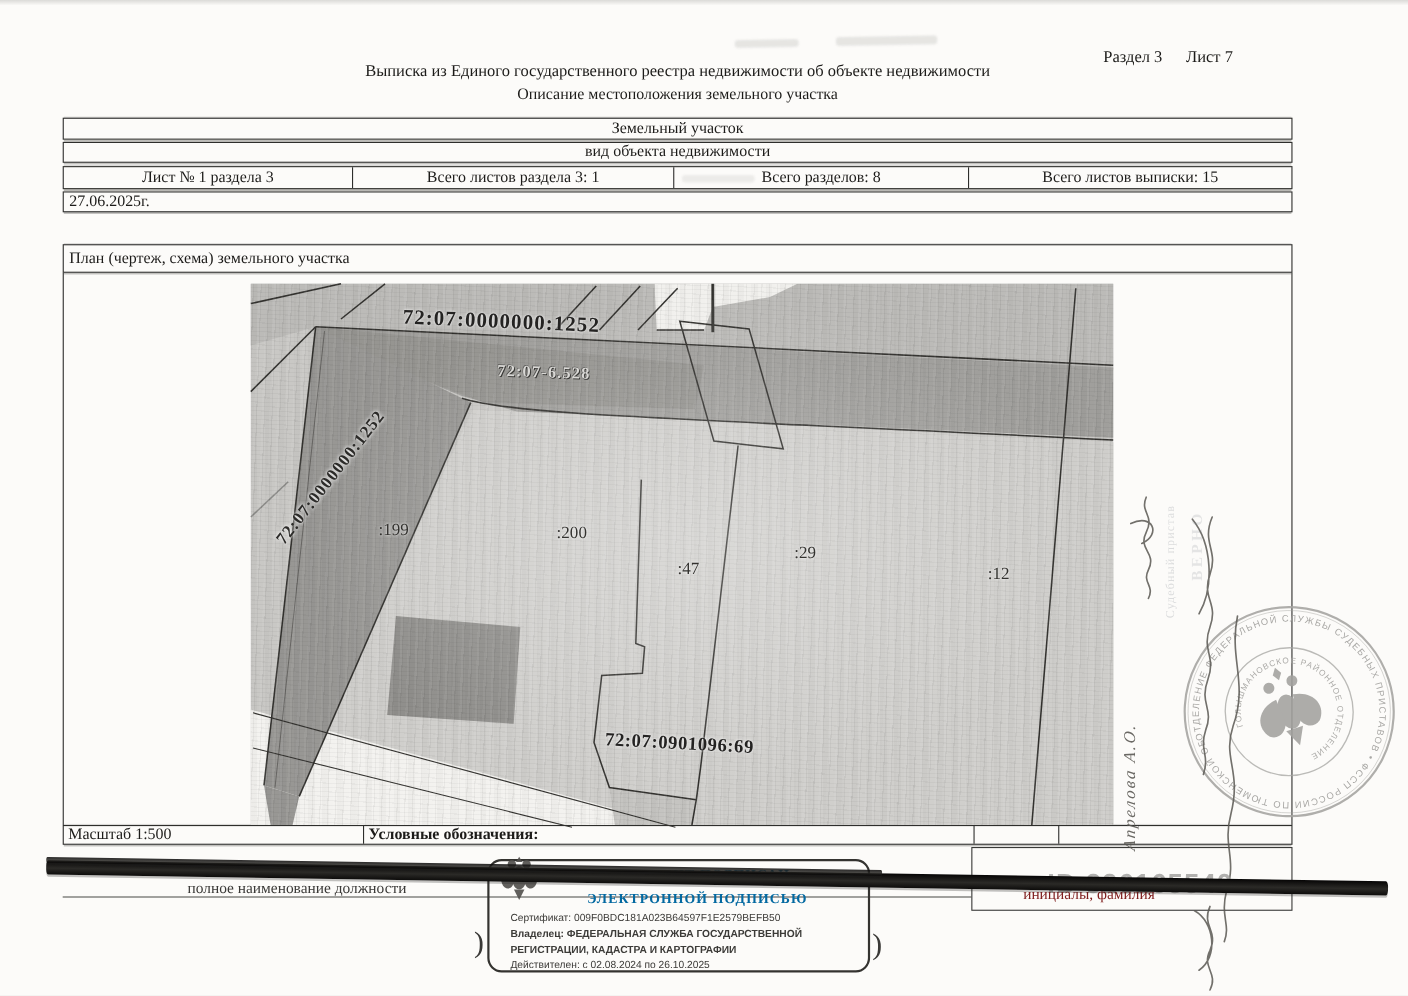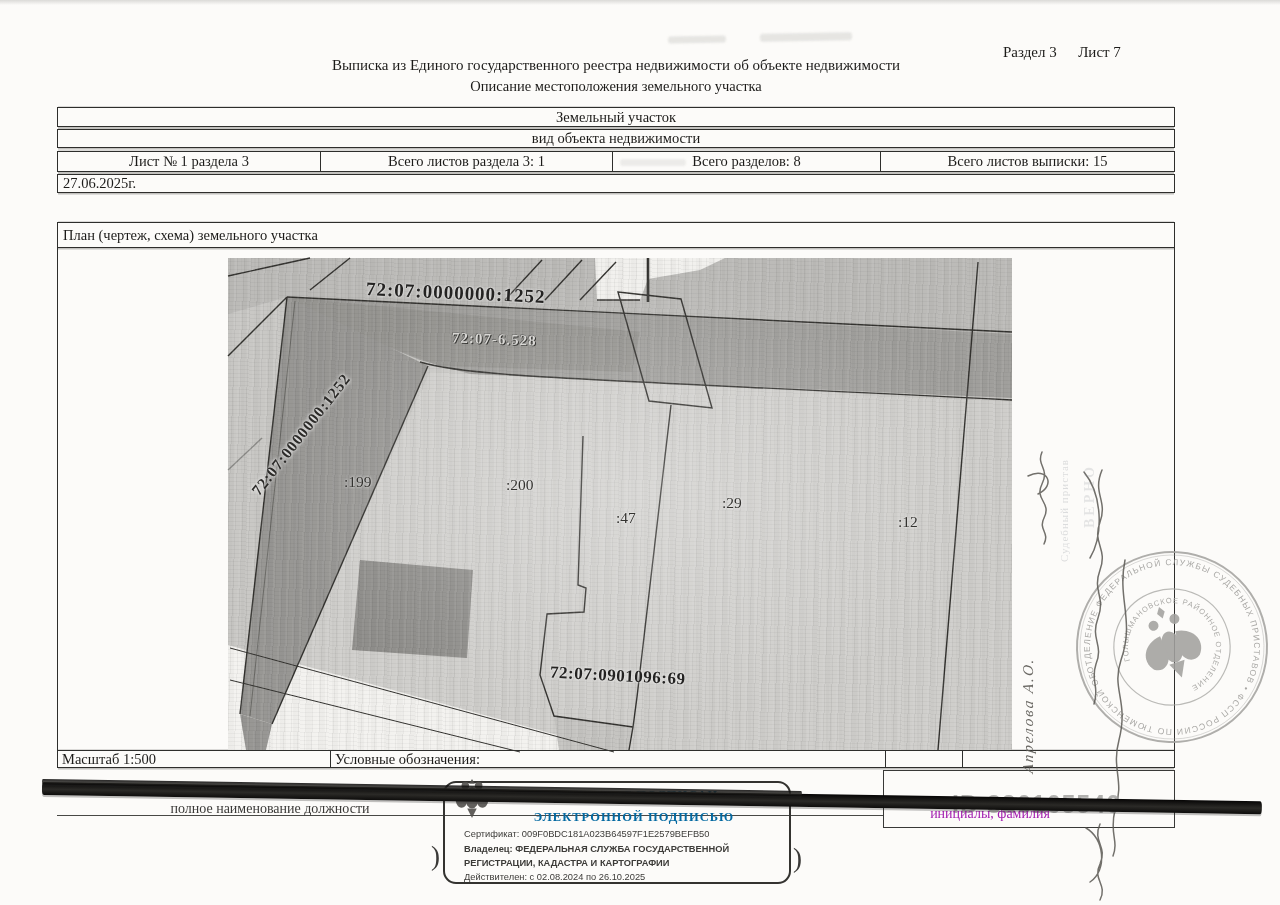--- a/index.html
+++ b/index.html
@@ -161,32 +161,32 @@
   <div class="maplabel" style="left:344px;top:473px;font-size:15.5px;">:199</div>
   <div class="maplabel" style="left:506px;top:476px;font-size:15.5px;">:200</div>
   <div class="maplabel" style="left:616px;top:509px;font-size:15.5px;">:47</div>
   <div class="maplabel" style="left:722px;top:494px;font-size:15.5px;">:29</div>
   <div class="maplabel" style="left:898px;top:513px;font-size:15.5px;">:12</div>
   <div class="maplabel bold" style="left:550px;top:666px;font-size:17px;letter-spacing:.5px;transform:rotate(3deg);color:#242322;">72:07:0901096:69</div>
 
   <div class="row" style="top:750px;height:18px;">
     <div class="cells">
       <div class="cell" style="width:273px;justify-content:flex-start;padding-left:4px;">Масштаб 1:500</div>
-      <div class="cell" style="width:555px;justify-content:flex-start;padding-left:4px;">Условные обозначения:</div>
+      <div class="cell" style="width:555px;justify-content:flex-start;padding-left:4px;font-weight:bold;">Условные обозначения:</div>
       <div class="cell" style="width:77px;"></div>
       <div class="cell" style="flex:1;"></div>
 
     </div>
   </div>
 
   <div class="abs" style="left:57px;top:815px;width:826px;border-top:1.3px solid rgba(40,40,38,.85);z-index:1;"></div>
   <div class="abs" style="left:883px;top:770px;width:292px;height:58px;border:1.4px solid rgba(35,35,33,.9);box-sizing:border-box;z-index:1;"></div>
 
   <div class="abs ctr" style="left:95px;top:801px;width:350px;font-size:14px;z-index:3;color:#3a3937;">полное наименование должности</div>
-  <div class="abs ctr" style="left:905px;top:806px;width:170px;font-size:14px;z-index:3;color:#a21caf;">инициалы, фамилия</div>
+  <div class="abs ctr" style="left:905px;top:806px;width:170px;font-size:14px;z-index:3;color:#7f1d1d;">инициалы, фамилия</div>
 
   <div class="abs bold" style="left:952px;top:790px;font-size:25px;letter-spacing:1px;color:#a4a4a2;opacity:.85;z-index:2;font-family:'Liberation Sans','DejaVu Sans',sans-serif;">ID 326165540</div>
 
   <div class="rot" style="left:1020px;top:772px;font-size:15px;font-style:italic;letter-spacing:2px;color:#5b5954;opacity:.9;z-index:3;transform:rotate(-90deg) skewX(-8deg);">Апрелова А.О.</div>
   <div class="rot" style="left:1058px;top:562px;font-size:11px;letter-spacing:1px;color:#7d838c;opacity:.25;z-index:3;">Судебный пристав</div>
   <div class="rot bold" style="left:1082px;top:528px;font-size:14px;letter-spacing:3px;color:#7d838c;opacity:.18;z-index:3;">ВЕРНО</div>
 
   <div class="stampbox">
     <svg width="42" height="46" viewBox="0 0 44 46" class="abs" style="left:6px;top:-7px;">
       <g fill="#514f4c" opacity=".9">

